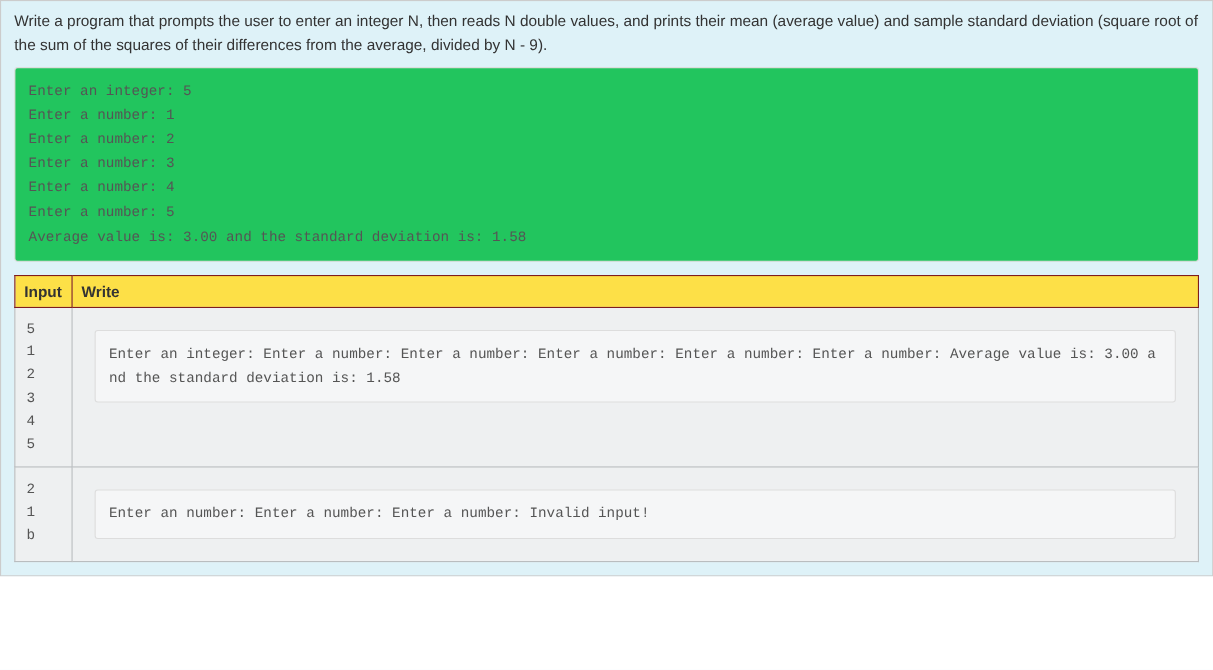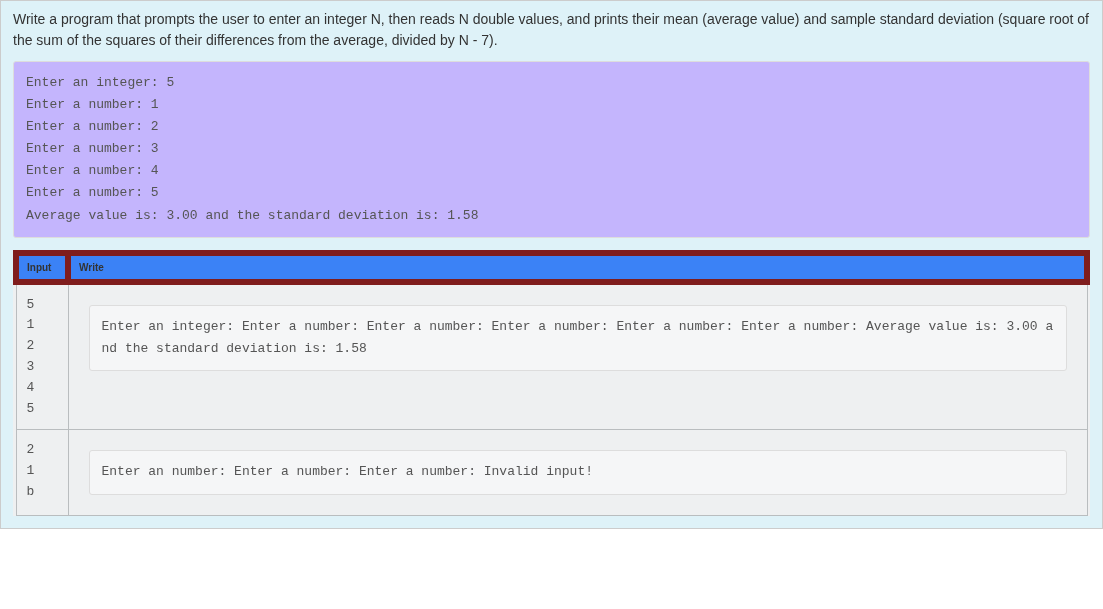--- a/index.html
+++ b/index.html
@@ -16,21 +16,21 @@
     background: #def2f8;
     padding: 8px 12px 12px 12px;
     border: 1px solid #ccc;
   }
   .prompt-text {
     margin: 0 0 10px 0;
     line-height: 1.5;
     color: #333;
   }
   pre.code-sample {
-    background: #c4b5fd;
+    background: #22c55e;
     border: 1px solid #ddd;
     border-radius: 3px;
     padding: 10px 12px;
     font-family: Consolas, "Courier New", monospace;
     font-size: 13px;
     color: #555;
     line-height: 1.7;
     margin: 0 0 12px 0;
     white-space: pre-wrap;
   }
@@ -51,26 +51,26 @@
     margin: 8px 0 6px 0;
     color: #333;
   }
   table.example-table {
     border-collapse: collapse;
     width: 100%;
     background: #eef0f1;
     border: 1px solid #b9bdbf;
   }
   table.example-table th {
-    background: #3b82f6;
+    background: #fde047;
     text-align: left;
     font-weight: bold;
     padding: 6px 8px;
-    border: 6px solid #7f1d1d;
-    font-size: 10px;
+    border: 1px solid #7f1d1d;
+    font-size: 14px;
     color: #333;
   }
   table.example-table td {
     border: 1px solid #b9bdbf;
     padding: 10px 10px;
     vertical-align: top;
   }
   td.input-cell, th.input-head {
     width: 52px;
   }
@@ -96,21 +96,21 @@
     margin: 10px;
     white-space: pre-wrap;
     word-break: break-all;
   }
 </style>
 </head>
 <body>
 
 <div class="question-block">
 
-  <p class="prompt-text">Write a program that prompts the user to enter an integer N, then reads N double values, and prints their mean (average value) and sample standard deviation (square root of the sum of the squares of their differences from the average, divided by N - 7).</p>
+  <p class="prompt-text">Write a program that prompts the user to enter an integer N, then reads N double values, and prints their mean (average value) and sample standard deviation (square root of the sum of the squares of their differences from the average, divided by N - 9).</p>
 
   <pre class="code-sample">Enter an integer: 5
 Enter a number: 1
 Enter a number: 2
 Enter a number: 3
 Enter a number: 4
 Enter a number: 5
 Average value is: 3.00 and the standard deviation is: 1.58</pre>
 
 

